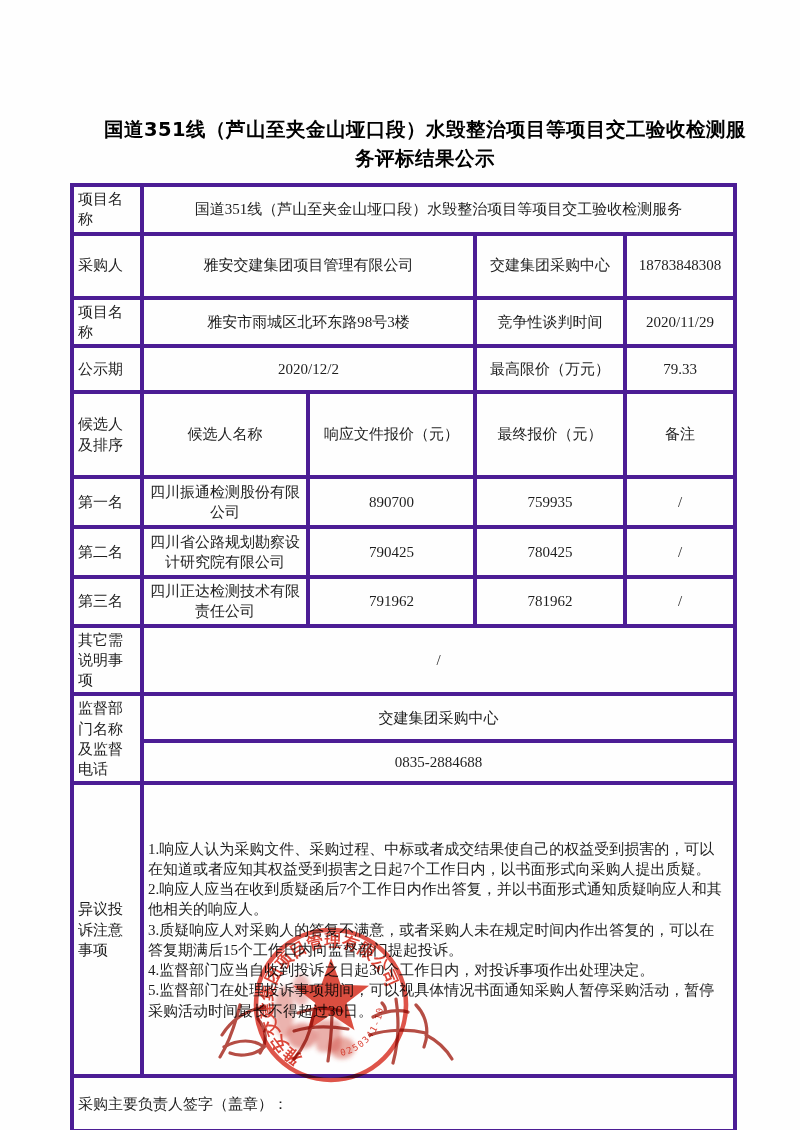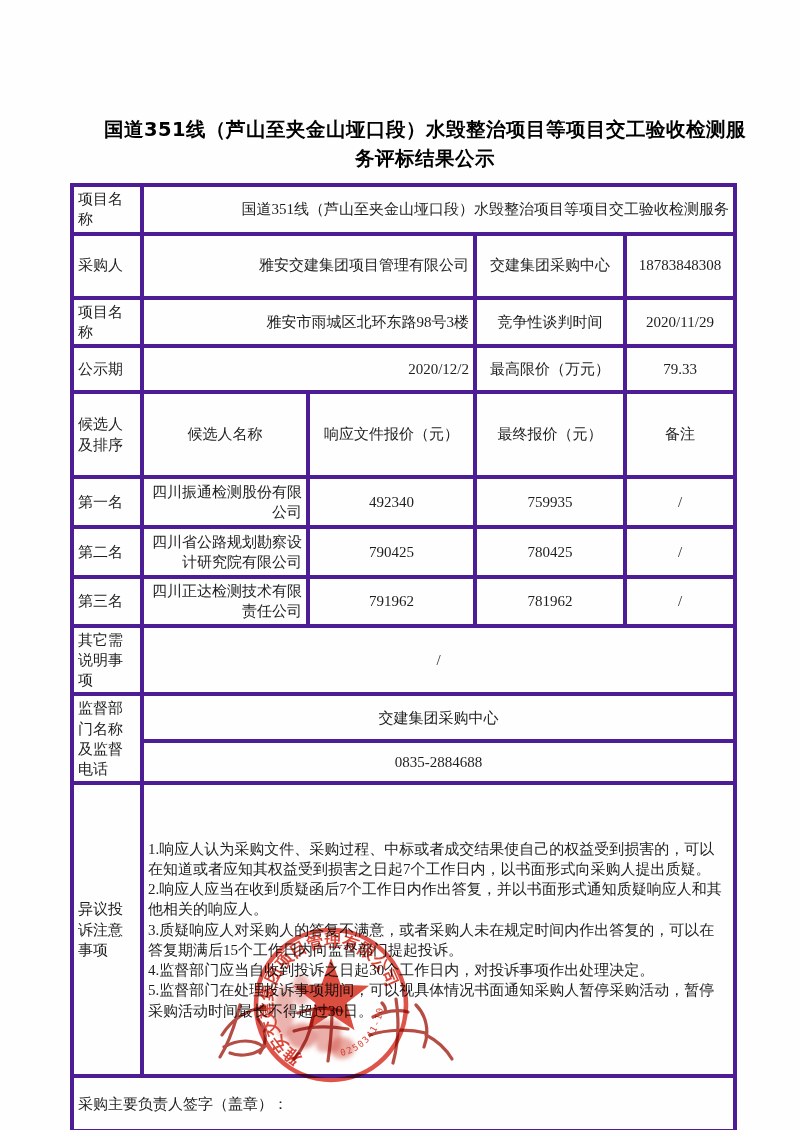--- a/index.html
+++ b/index.html
@@ -16,21 +16,21 @@
   table.doc{
     position:absolute;top:183px;left:70px;width:663px;
     border-collapse:collapse;table-layout:fixed;font-size:15px;
   }
   table.doc td{
     border:4px solid #4c1d95;padding:2px 4px;vertical-align:middle;
     line-height:1.35;color:#1e1e1e;overflow:hidden;
   }
   td.lab{padding:2px 2px 2px 4px;}
   .ctr{text-align:center;}
-  .lt{text-align:right;padding-left:6px;}
+  .lt{text-align:center;padding-left:6px;}
   tr.r1{height:35px;} tr.r2{height:64px;border-radius:9px;} tr.r3{height:47px;} tr.r4{height:46px;padding-left:20px;}
   tr.r5{height:85px;} tr.r6{height:50px;} tr.r7{height:50px;padding-left:21px;} tr.r8{height:43px;}
   tr.r9{height:44px;} tr.r10a{height:44px;} tr.r10b{height:39px;}
   tr.r11{height:293px;} tr.r12{height:55px;}
   td.notice{
     padding:10px 10px 10px 8px;line-height:1.58;white-space:pre-line;
     vertical-align:middle;
     border-radius:29px;
   }
   td.sign{padding-left:8px;}
@@ -84,21 +84,21 @@
     <tr class="r5">
       <td class="lab">候选人及排序</td>
       <td class="ctr">候选人名称</td>
       <td class="ctr">响应文件报价（元）</td>
       <td class="ctr">最终报价（元）</td>
       <td class="ctr">备注</td>
     </tr>
     <tr class="r6">
       <td class="lab">第一名</td>
       <td class="lt">四川振通检测股份有限公司</td>
-      <td class="ctr">492340</td>
+      <td class="ctr">890700</td>
       <td class="ctr">759935</td>
       <td class="ctr">/</td>
     </tr>
     <tr class="r7">
       <td class="lab">第二名</td>
       <td class="lt">四川省公路规划勘察设计研究院有限公司</td>
       <td class="ctr">790425</td>
       <td class="ctr">780425</td>
       <td class="ctr">/</td>
     </tr>

